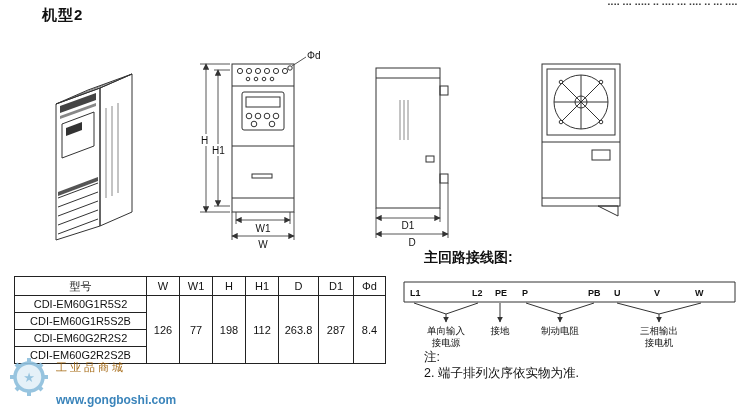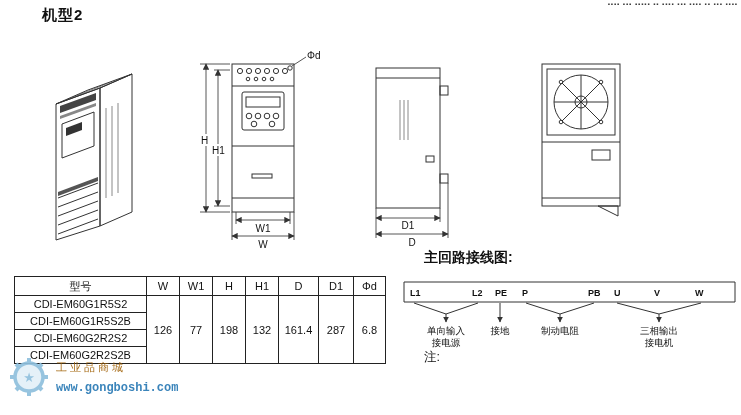--- a/index.html
+++ b/index.html
@@ -24,21 +24,21 @@
   
   .wiring-title{font-size:14px;font-weight:600;}
   .wtxt{font-size:9px;font-weight:bold;fill:#111;}
   .gtxt{font-size:9.5px;fill:#111;}
   
   .notes{font-size:12.5px;line-height:1.3;color:#111;}
   
   .wm{display:flex;align-items:flex-start;opacity:0.92;}
   .wm-texts{margin-left:4px;}
   .wm-name{font-size:11px;color:#a16207;letter-spacing:3px;margin-top:6px;}
-  .wm-url{font-size:12px;color:#2a7ab5;font-weight:bold;margin-top:6px;font-family:Liberation Mono, monospace;}
+  .wm-url{font-size:12px;color:#2a7ab5;font-weight:bold;margin-top:18px;}
 </style>
 </head>
 <body>
 
 <div id="page">
 
   <div class="abs title" style="left:42px;top:6px;">机型2</div>
 
   <div class="abs smudge" style="right:3px;top:1px;">▪▪▪▪ ▪▪▪ ▪▪▪▪▪ ▪▪ ▪▪▪▪ ▪▪▪ ▪▪▪▪ ▪▪ ▪▪▪ ▪▪▪▪</div>
 
@@ -206,24 +206,24 @@
       <th>H1</th>
       <th>D</th>
       <th>D1</th>
       <th>Φd</th>
     </tr>
     <tr>
       <td class="model">CDI-EM60G1R5S2</td>
       <td rowspan="4">126</td>
       <td rowspan="4">77</td>
       <td rowspan="4">198</td>
-      <td rowspan="4">132</td>
-      <td rowspan="4">161.4</td>
+      <td rowspan="4">112</td>
+      <td rowspan="4">263.8</td>
       <td rowspan="4">287</td>
-      <td rowspan="4">6.8</td>
+      <td rowspan="4">8.4</td>
     </tr>
     <tr>
       <td class="model">CDI-EM60G1R5S2B</td>
     </tr>
     <tr>
       <td class="model">CDI-EM60G2R2S2</td>
     </tr>
     <tr>
       <td class="model">CDI-EM60G2R2S2B</td>
     </tr>
@@ -270,20 +270,21 @@
     <g>
       <polyline class="ln" points="215,27 257,38 299,27"></polyline>
       <line class="ln" x1="257" y1="38" x2="257" y2="46" marker-end="url(#m-w)"></line>
       <text class="gtxt" x="257" y="58" text-anchor="middle">三相输出</text>
       <text class="gtxt" x="257" y="70" text-anchor="middle">接电机</text>
     </g>
   </svg>
 
   <div class="abs notes" style="left:424px;top:349px;">
     <div>注:</div>
+    <div>2. 端子排列次序依实物为准.</div>
   </div>
 
   <div class="abs wm" style="left:6px;top:354px;">
     <svg width="46" height="46" viewBox="0 0 46 46">
       <circle cx="23" cy="23" r="14" fill="#e3f0f8" stroke="#8fc0dd" stroke-width="3.5"></circle>
       <g stroke="#8fc0dd" stroke-width="4">
         <line x1="37" y1="23" x2="42" y2="23"></line>
           <line x1="33" y1="33" x2="36" y2="36"></line>
         <line x1="23" y1="37" x2="23" y2="42"></line>
           <line x1="13" y1="33" x2="10" y2="36"></line>

